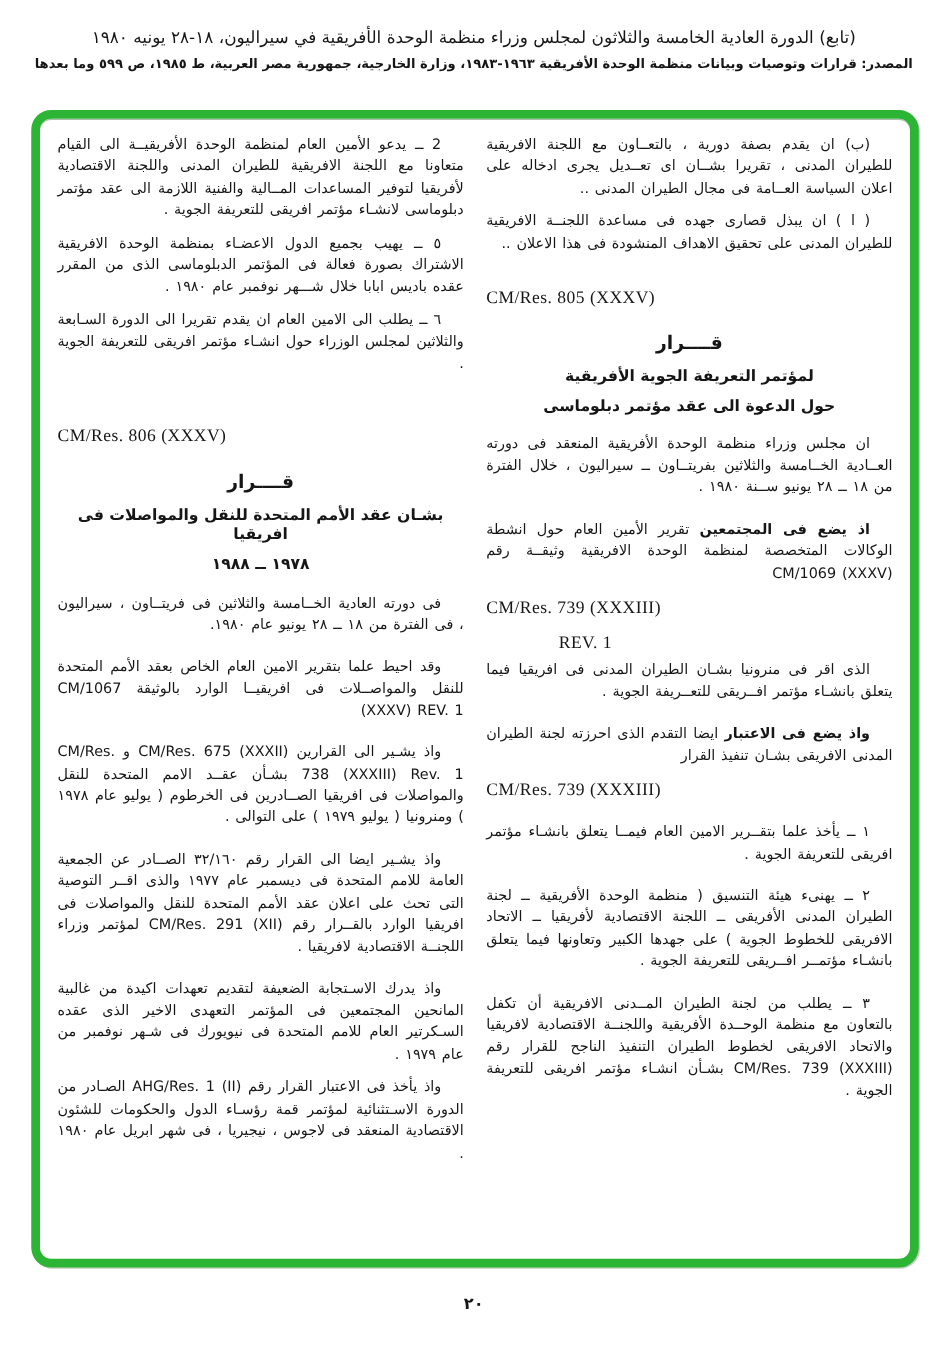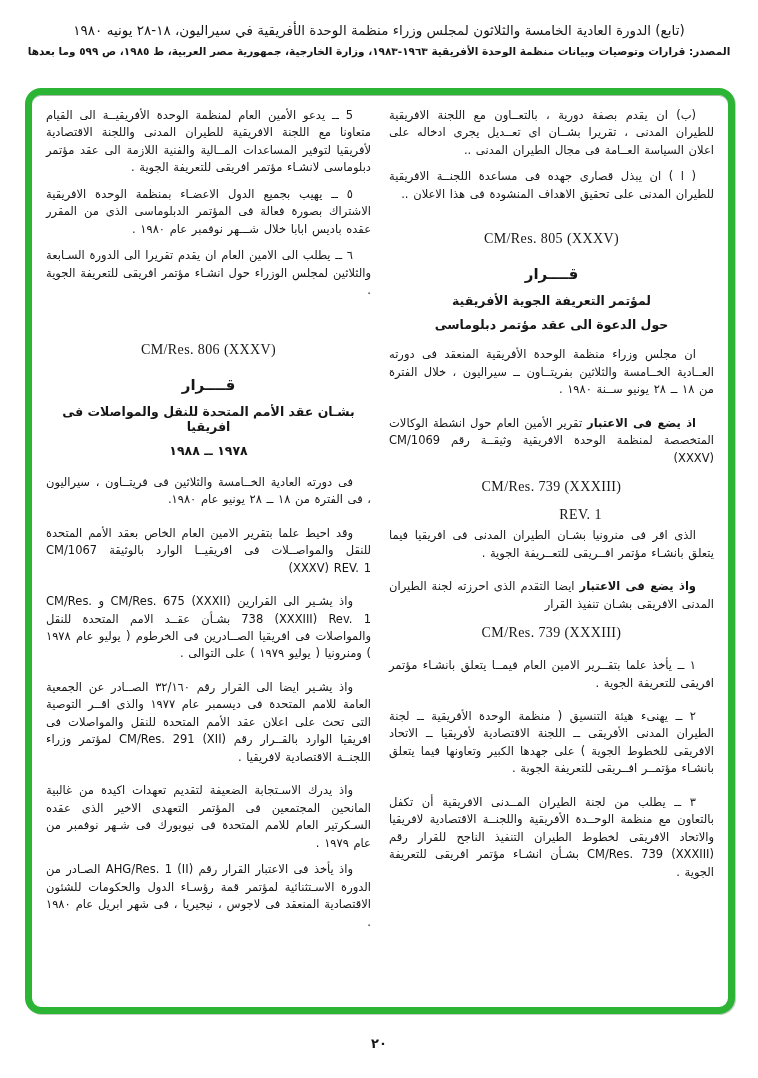--- a/index.html
+++ b/index.html
@@ -56,21 +56,21 @@
     font-size: 11.5px;
     line-height: 1.52;
     text-align: justify;
     text-indent: 18px;
     word-spacing: 1px;
   }
   .para.bold-line { font-weight: bold; text-align: right; }
   .para .lead { font-weight: bold; }
   .code {
     direction: ltr;
-    text-align: center;
+    text-align: left;
     font-family: "Liberation Serif", serif;
     font-size: 14px;
     letter-spacing: 0.4px;
     margin: 12px 0 4px 0;
     white-space: nowrap;
   }
   .code-indent { padding-left: 58px; }
   .mt-lg { margin-top: 28px; }
   .mt-xl { margin-top: 42px; }
   .mt-md { margin-top: 16px; }
@@ -107,33 +107,33 @@
   <div class="columns">
 
     <section class="col">
       <p class="para">(ب) ان يقدم بصفة دورية ، بالتعــاون مع اللجنة الافريقية للطيران المدنى ، تقريرا بشــان اى تعــديل يجرى ادخاله على اعلان السياسة العــامة فى مجال الطيران المدنى ..</p>
       <p class="para">( ا ) ان يبذل قصارى جهده فى مساعدة اللجنــة الافريقية للطيران المدنى على تحقيق الاهداف المنشودة فى هذا الاعلان ..</p>
       <div class="code mt-lg" dir="ltr">CM/Res. 805 (XXXV)</div>
       <h3 class="heading-main">قــــرار</h3>
       <h4 class="heading-sub">لمؤتمر التعريفة الجوية الأفريقية</h4>
       <h4 class="heading-sub">حول الدعوة الى عقد مؤتمر دبلوماسى</h4>
       <p class="para first-after-heading">ان مجلس وزراء منظمة الوحدة الأفريقية المنعقد فى دورته العــادية الخــامسة والثلاثين بفريتــاون ــ سيراليون ، خلال الفترة من ١٨ ــ ٢٨ يونيو ســنة ١٩٨٠ .</p>
-      <p class="para mt-md"><b class="lead">اذ يضع فى الاعتبار</b><span> تقرير الأمين العام حول انشطة الوكالات المتخصصة لمنظمة الوحدة الافريقية وثيقــة رقم ‎CM/1069 (XXXV)‎</span></p>
+      <p class="para mt-md"><b class="lead">اذ يضع فى المجتمعين</b><span> تقرير الأمين العام حول انشطة الوكالات المتخصصة لمنظمة الوحدة الافريقية وثيقــة رقم ‎CM/1069 (XXXV)‎</span></p>
       <div class="code" dir="ltr">CM/Res. 739 (XXXIII)</div>
       <div class="code code-indent" dir="ltr">REV. 1</div>
       <p class="para">الذى اقر فى منرونيا بشـان الطيران المدنى فى افريقيا فيما يتعلق بانشـاء مؤتمر افــريقى للتعــريفة الجوية .</p>
       <p class="para mt-md"><b class="lead">واذ يضع فى الاعتبار</b><span> ايضا التقدم الذى احرزته لجنة الطيران المدنى الافريقى بشـان تنفيذ القرار</span></p>
       <div class="code" dir="ltr">CM/Res. 739 (XXXIII)</div>
       <p class="para mt-md">١ ــ يأخذ علما بتقــرير الامين العام فيمــا يتعلق بانشـاء مؤتمر افريقى للتعريفة الجوية .</p>
       <p class="para mt-md">٢ ــ يهنىء هيئة التنسيق ( منظمة الوحدة الأفريقية ــ لجنة الطيران المدنى الأفريقى ــ اللجنة الاقتصادية لأفريقيا ــ الاتحاد الافريقى للخطوط الجوية ) على جهدها الكبير وتعاونها فيما يتعلق بانشـاء مؤتمــر افــريقى للتعريفة الجوية .</p>
       <p class="para mt-md">٣ ــ يطلب من لجنة الطيران المــدنى الافريقية أن تكفل بالتعاون مع منظمة الوحــدة الأفريقية واللجنــة الاقتصادية لافريقيا والاتحاد الافريقى لخطوط الطيران التنفيذ الناجح للقرار رقم ‎CM/Res. 739 (XXXIII)‎ بشـأن انشـاء مؤتمر افريقى للتعريفة الجوية .</p>
     </section>
 
     <section class="col">
-      <p class="para">5 ــ يدعو الأمين العام لمنظمة الوحدة الأفريقيــة الى القيام متعاونا مع اللجنة الافريقية للطيران المدنى واللجنة الاقتصادية لأفريقيا لتوفير المساعدات المــالية والفنية اللازمة الى عقد مؤتمر دبلوماسى لانشـاء مؤتمر افريقى للتعريفة الجوية .</p>
+      <p class="para">2 ــ يدعو الأمين العام لمنظمة الوحدة الأفريقيــة الى القيام متعاونا مع اللجنة الافريقية للطيران المدنى واللجنة الاقتصادية لأفريقيا لتوفير المساعدات المــالية والفنية اللازمة الى عقد مؤتمر دبلوماسى لانشـاء مؤتمر افريقى للتعريفة الجوية .</p>
       <p class="para">٥ ــ يهيب بجميع الدول الاعضـاء بمنظمة الوحدة الافريقية الاشتراك بصورة فعالة فى المؤتمر الدبلوماسى الذى من المقرر عقده باديس ابابا خلال شـــهر نوفمبر عام ١٩٨٠ .</p>
       <p class="para">٦ ــ يطلب الى الامين العام ان يقدم تقريرا الى الدورة السـابعة والثلاثين لمجلس الوزراء حول انشـاء مؤتمر افريقى للتعريفة الجوية .</p>
       <div class="code mt-xl" dir="ltr">CM/Res. 806 (XXXV)</div>
       <h3 class="heading-main">قــــرار</h3>
       <h4 class="heading-sub">بشـان عقد الأمم المتحدة للنقل والمواصلات فى افريقيا</h4>
       <h4 class="heading-sub">١٩٧٨ ــ ١٩٨٨</h4>
       <p class="para mt-md">فى دورته العادية الخــامسة والثلاثين فى فريتــاون ، سيراليون ، فى الفترة من ١٨ ــ ٢٨ يونيو عام ١٩٨٠.</p>
       <p class="para mt-md">وقد احيط علما بتقرير الامين العام الخاص بعقد الأمم المتحدة للنقل والمواصــلات فى افريقيــا الوارد بالوثيقة ‎CM/1067 (XXXV) REV. 1‎</p>
       <p class="para mt-md">واذ يشـير الى القرارين ‎CM/Res. 675 (XXXII)‎ و ‎CM/Res. 738 (XXXIII) Rev. 1‎ بشـأن عقــد الامم المتحدة للنقل والمواصلات فى افريقيا الصــادرين فى الخرطوم ( يوليو عام ١٩٧٨ ) ومنرونيا ( يوليو ١٩٧٩ ) على التوالى .</p>
       <p class="para mt-md">واذ يشـير ايضا الى القرار رقم ٣٢/١٦٠ الصــادر عن الجمعية العامة للامم المتحدة فى ديسمبر عام ١٩٧٧ والذى اقــر التوصية التى تحث على اعلان عقد الأمم المتحدة للنقل والمواصلات فى افريقيا الوارد بالقــرار رقم ‎CM/Res. 291 (XII)‎ لمؤتمر وزراء اللجنــة الاقتصادية لافريقيا .</p>

